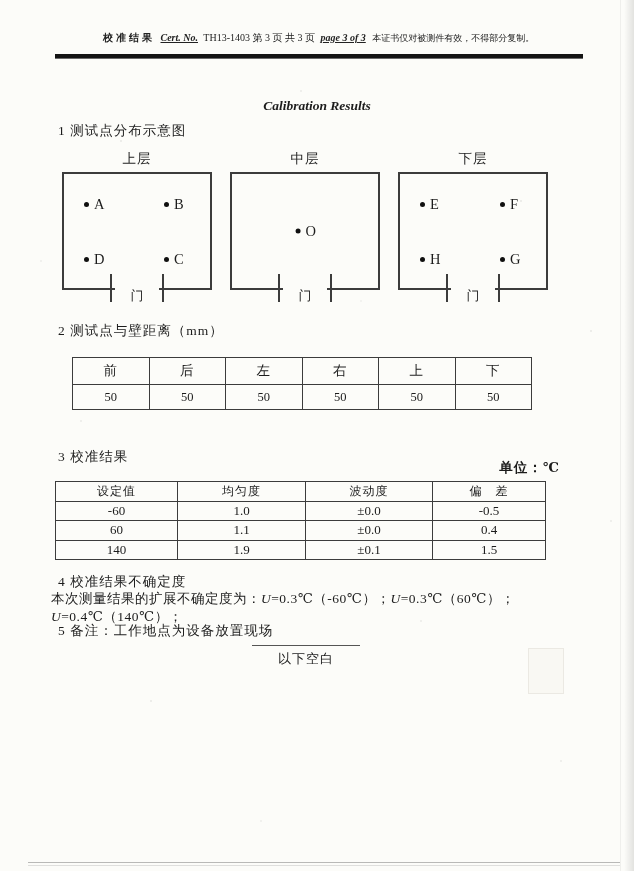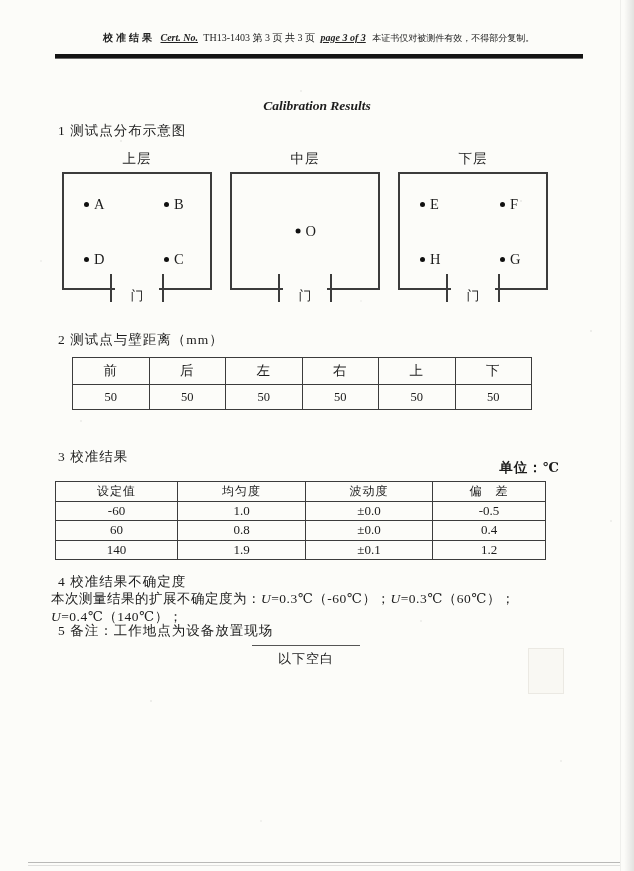--- a/index.html
+++ b/index.html
@@ -146,21 +146,21 @@
           </span>
         <span class="door-gap"></span>
         <span class="door-tick l"></span>
         <span class="door-tick r"></span>
         <span class="door-label">门</span>
       </div>
     </div>
 
   </div>
 
-  <div class="sec-h" style="top:331px;">2 测试点与壁距离（mm）</div>
+  <div class="sec-h" style="top:322px;">2 测试点与壁距离（mm）</div>
 
   <table class="t2">
     <tbody>
         <tr class="hrow">
       <td>前</td>
       <td>后</td>
       <td>左</td>
       <td>右</td>
       <td>上</td>
       <td>下</td>
@@ -194,29 +194,29 @@
       <td>偏　差</td>
     </tr>
     <tr>
       <td>-60</td>
       <td>1.0</td>
       <td>±0.0</td>
       <td>-0.5</td>
     </tr>
     <tr>
       <td>60</td>
-      <td>0.8</td>
+      <td>1.1</td>
       <td>±0.0</td>
       <td>0.4</td>
     </tr>
     <tr>
       <td>140</td>
       <td>1.9</td>
       <td>±0.1</td>
-      <td>1.2</td>
+      <td>1.5</td>
     </tr>
   </tbody>
     </table>
 
   <div class="sec-h" style="top:573px;">4 校准结果不确定度</div>
   <div class="s4-body">
     <span>本次测量结果的扩展不确定度为：</span><span><i>U</i><span>=0.3℃（-60℃）；</span></span><span><i>U</i><span>=0.3℃（60℃）；</span></span><span><i>U</i><span>=0.4℃（140℃）；</span></span>
   </div>
 
   <div class="sec-h" style="top:622px;">5 备注：工作地点为设备放置现场</div>

